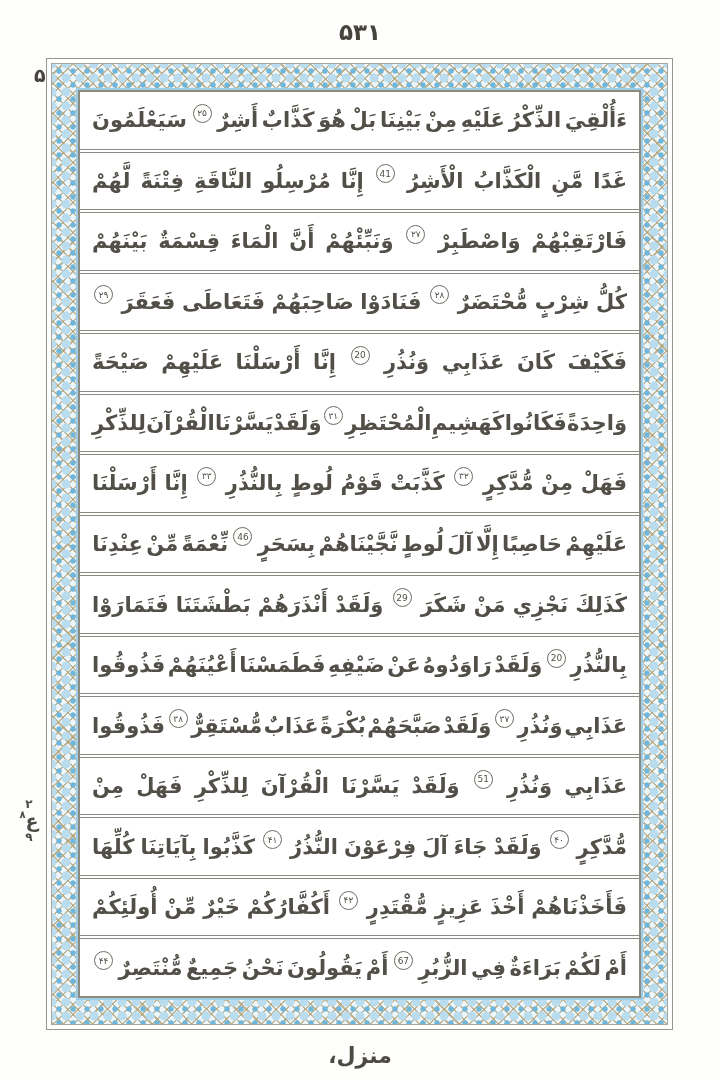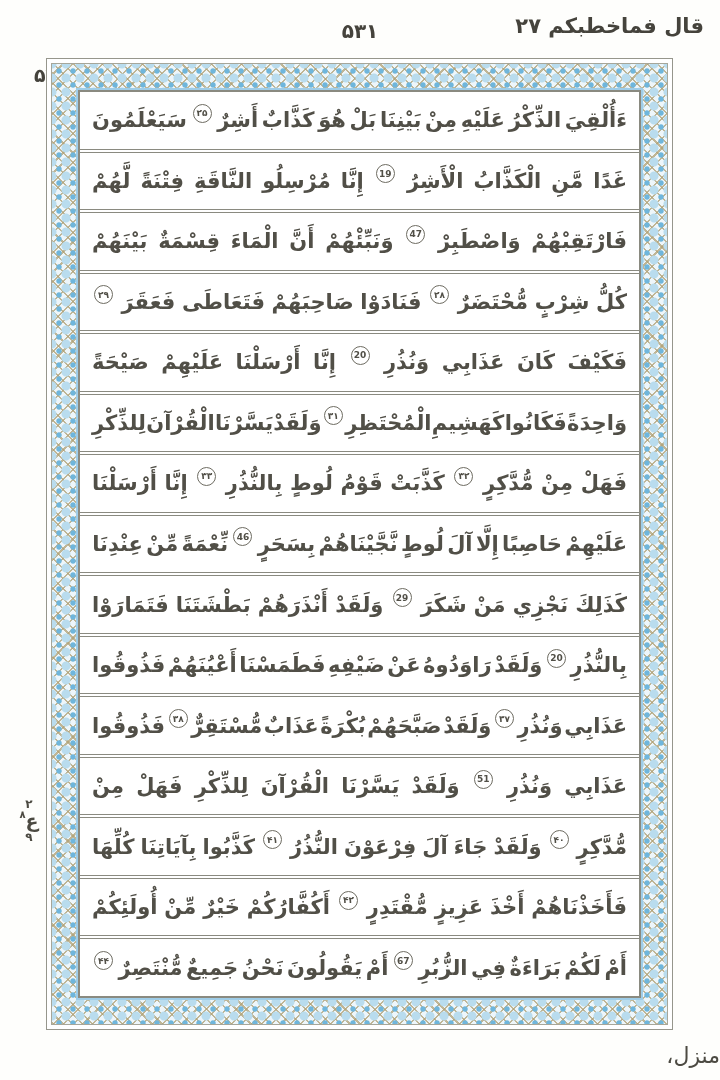--- a/index.html
+++ b/index.html
@@ -8,21 +8,21 @@
     background:#ffffff;
     font-family:"DejaVu Sans", sans-serif;
     position:relative;
     overflow:hidden;
   }
   .page{position:relative;width:720px;height:1080px;background:#fefefc;}
 
   
   .header{position:absolute;top:8px;left:0;right:0;height:44px;font-weight:bold;color:#45433c;}
   .h-right{position:absolute;right:16px;top:6px;font-size:21px;direction:rtl;white-space:nowrap;}
-  .h-center{position:absolute;left:50%;top:11px;transform:translateX(-50%);font-size:20px;}
+  .h-center{position:absolute;left:50%;top:11px;transform:translateX(-50%);font-size:23px;}
   .h-left{position:absolute;left:34px;top:13px;font-size:19px;direction:rtl;white-space:nowrap;margin-top:43px;}
 
   
   .frame{
     position:absolute;left:46px;top:58px;width:627px;height:972px;
     box-sizing:border-box;
     border:1px solid #96968c;
     padding:4px;
     background:#ffffff;
   }
@@ -56,48 +56,47 @@
     border-bottom:4px double #8a8a80;
     font-size:21px;font-weight:bold;color:#514f47;
     white-space:nowrap;overflow:hidden;
   }
   .line:last-child{border-bottom:none;}
   .word{display:inline-block;flex:0 0 auto;}
   .ayah-marker{
     flex:0 0 auto;width:19px;height:19px;
     border:1.5px solid #6e6c62;border-radius:50%;
     display:flex;align-items:center;justify-content:center;
-    font-size:9px;font-weight:bold;color:#514f47;
+    font-size:9px;font-weight:normal;color:#514f47;
     transform:translateY(-7px);
     margin:0 2px;box-sizing:border-box;
   }
 
   
   .ruku{
     position:absolute;left:12px;top:798px;width:34px;
     text-align:center;color:#4c4a42;font-weight:bold;line-height:1.05;
   }
   .ruku .n{display:block;font-size:12px;}
   .ruku .mid{display:flex;direction:rtl;justify-content:center;align-items:flex-start;}
   .ruku .ain{font-size:19px;}
   .ruku .sup{font-size:10px;margin-top:-1px;}
 
   
   .catchword{
     position:absolute;left:0;right:0;bottom:12px;
-    font-size:22px;font-weight:normal;color:#4c4a42;direction:rtl;margin-top:8px;
+    text-align:center;font-size:22px;font-weight:bold;color:#4c4a42;direction:rtl;margin-top:8px;
   }
 </style>
 </head>
 <body>
 
 <div class="page">
 
   <div class="header">
-    <div class="h-right">قال فماخطبكم ۲۷</div>
     <div class="h-center">۵۳۱</div>
     <div class="h-left">القمر ۵۴</div>
   </div>
 
   <div class="frame">
     <div class="band">
       <div class="textbox">
           <div class="line">
             <span class="word">ءَأُلْقِيَ</span>
             <span class="word">الذِّكْرُ</span>
@@ -109,31 +108,31 @@
             <span class="word">كَذَّابٌ</span>
             <span class="word">أَشِرٌ</span>
             <span class="ayah-marker">۲۵</span>
             <span class="word">سَيَعْلَمُونَ</span>
           </div>
           <div class="line">
             <span class="word">غَدًا</span>
             <span class="word">مَّنِ</span>
             <span class="word">الْكَذَّابُ</span>
             <span class="word">الْأَشِرُ</span>
-            <span class="ayah-marker">19</span>
+            <span class="ayah-marker">41</span>
             <span class="word">إِنَّا</span>
             <span class="word">مُرْسِلُو</span>
             <span class="word">النَّاقَةِ</span>
             <span class="word">فِتْنَةً</span>
             <span class="word">لَّهُمْ</span>
           </div>
           <div class="line">
             <span class="word">فَارْتَقِبْهُمْ</span>
             <span class="word">وَاصْطَبِرْ</span>
-            <span class="ayah-marker">47</span>
+            <span class="ayah-marker">۲۷</span>
             <span class="word">وَنَبِّئْهُمْ</span>
             <span class="word">أَنَّ</span>
             <span class="word">الْمَاءَ</span>
             <span class="word">قِسْمَةٌ</span>
             <span class="word">بَيْنَهُمْ</span>
           </div>
           <div class="line">
             <span class="word">كُلُّ</span>
             <span class="word">شِرْبٍ</span>
             <span class="word">مُّحْتَضَرٌ</span>

